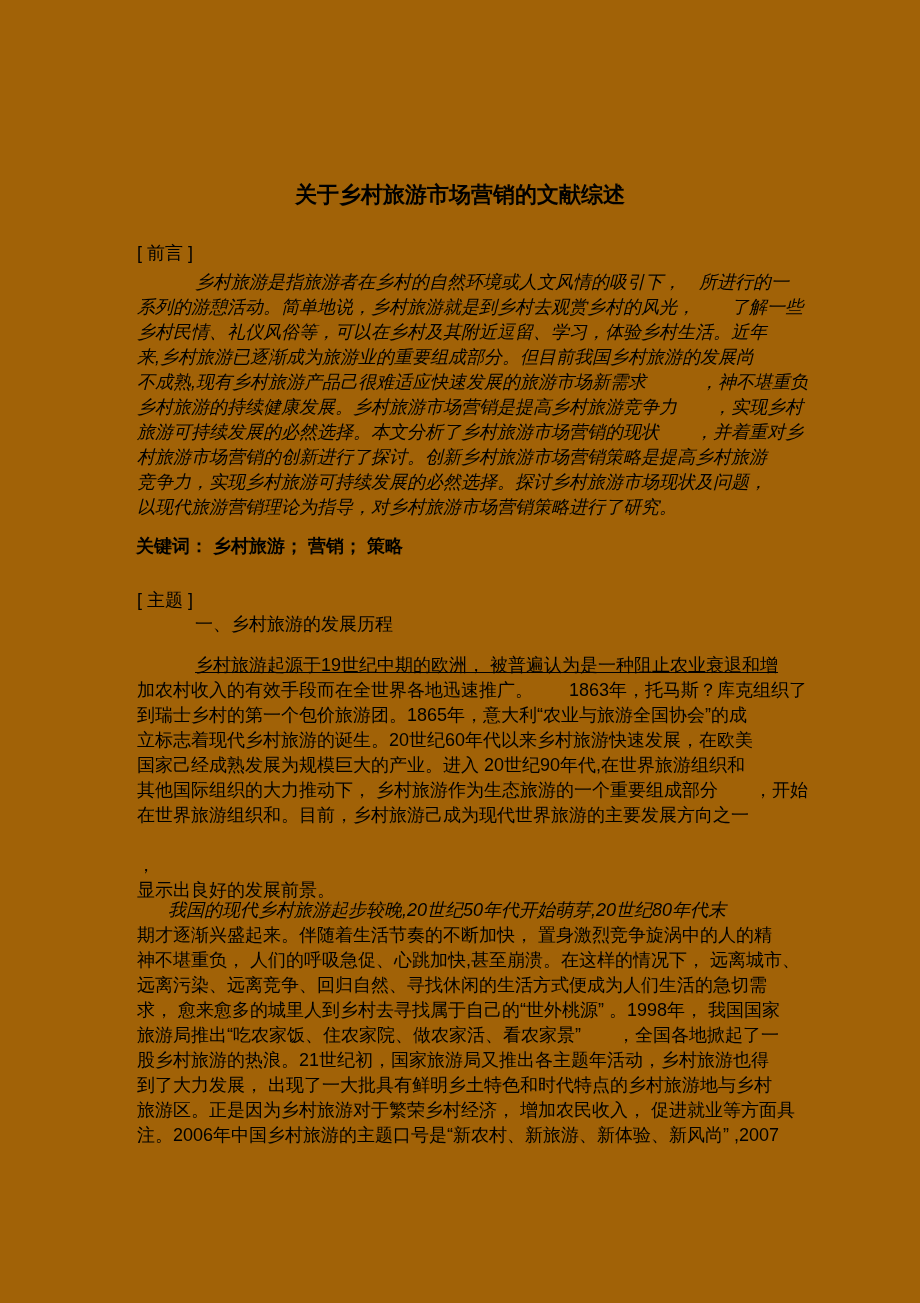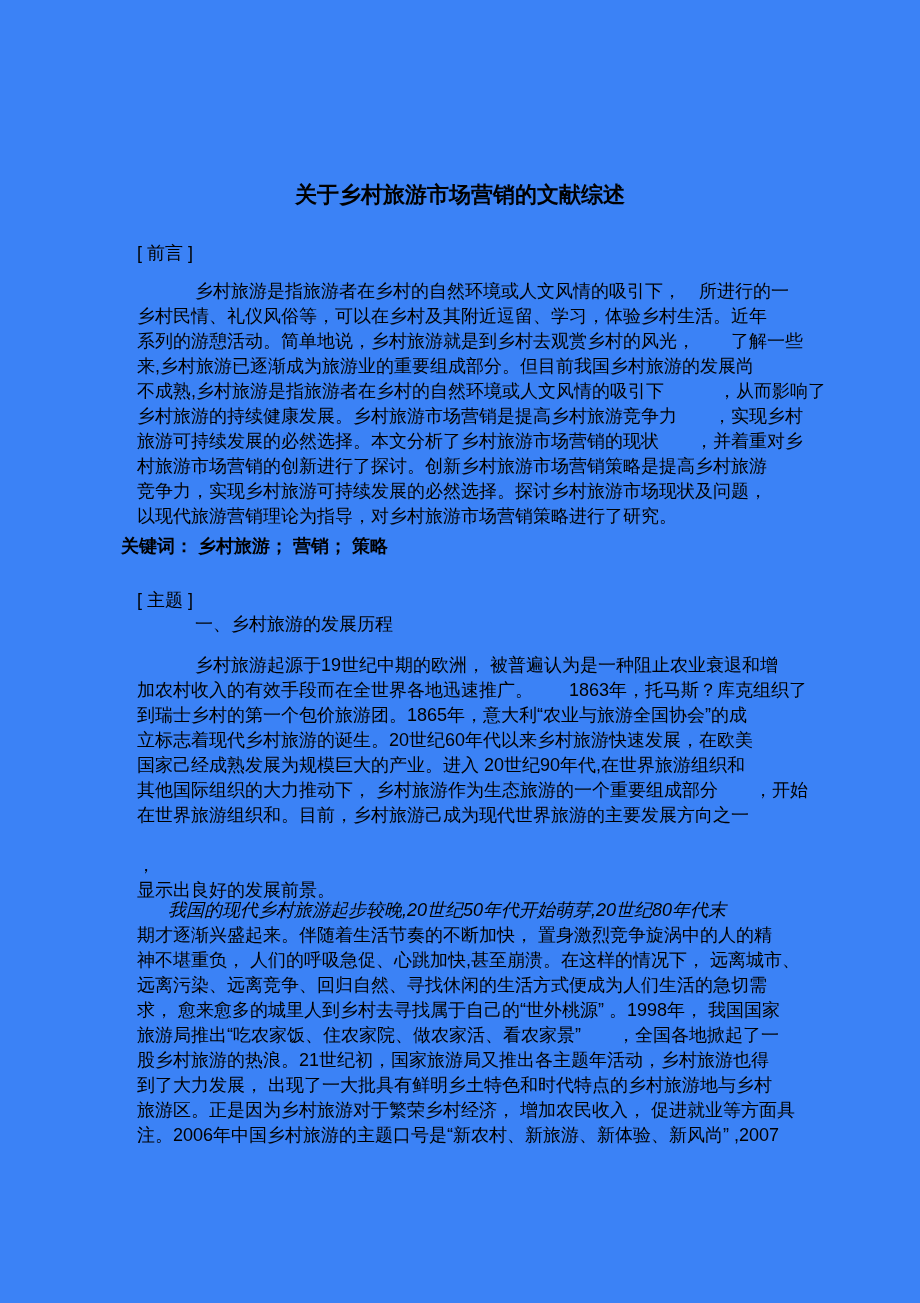--- a/index.html
+++ b/index.html
@@ -4,21 +4,21 @@
 <style>
   html, body {
     margin: 0;
     padding: 0;
     background: #ffffff;
   }
   .page {
     position: relative;
     width: 920px;
     height: 1303px;
-    background: #3b82f6;
+    background: #a16207;
     overflow: hidden;
     font-family: "Liberation Sans", "DejaVu Sans", sans-serif;
     color: #000000;
     font-size: 18px;
     line-height: 25px;
   }
   .doc-title {
     position: absolute;
     top: 180px;
     left: 0;
@@ -33,61 +33,61 @@
   .bracket-label {
     position: absolute;
     left: 137px;
     white-space: pre;
   }
   .preface-label { top: 241px; }
   .topic-label   { top: 588px; }
   .keywords-line {
     position: absolute;
     top: 534px;
-    left: 121px;
+    left: 136px;
     font-weight: bold;
     white-space: pre;
   }
   .section-heading {
     position: absolute;
     top: 612px;
     left: 195px;
     white-space: pre;
   }
   .para {
     position: absolute;
     left: 137px;
     width: 700px;
   }
-  #para-preface { top: 279px; }
+  #para-preface { top: 270px; font-style: italic; }
   #para-history-1 { top: 653px; }
   #para-history-2 { top: 898px; }
   .line {
     white-space: pre;
     min-height: 25px;
   }
   #para-preface .line:first-child { text-indent: 58px; }
-  #para-history-1 .line:first-child { text-indent: 58px; }
+  #para-history-1 .line:first-child { text-indent: 58px; text-decoration: underline; }
   #para-history-2 .line:first-child { text-indent: 31px; font-style: italic; }
 </style>
 </head>
 <body>
 
 <div class="page">
 
   <h1 class="doc-title">关于乡村旅游市场营销的文献综述</h1>
 
   <div class="bracket-label preface-label">[ 前言 ]</div>
 
   <div class="para" id="para-preface">
       <div class="line">乡村旅游是指旅游者在乡村的自然环境或人文风情的吸引下，　所进行的一</div>
+      <div class="line">系列的游憩活动。简单地说，乡村旅游就是到乡村去观赏乡村的风光，　　了解一些</div>
       <div class="line">乡村民情、礼仪风俗等，可以在乡村及其附近逗留、学习，体验乡村生活。近年</div>
-      <div class="line">系列的游憩活动。简单地说，乡村旅游就是到乡村去观赏乡村的风光，　　了解一些</div>
       <div class="line">来,乡村旅游已逐渐成为旅游业的重要组成部分。但目前我国乡村旅游的发展尚</div>
-      <div class="line">不成熟,乡村旅游是指旅游者在乡村的自然环境或人文风情的吸引下　　　，从而影响了</div>
+      <div class="line">不成熟,现有乡村旅游产品己很难适应快速发展的旅游市场新需求　　　，神不堪重负</div>
       <div class="line">乡村旅游的持续健康发展。乡村旅游市场营销是提高乡村旅游竞争力　　，实现乡村</div>
       <div class="line">旅游可持续发展的必然选择。本文分析了乡村旅游市场营销的现状　　，并着重对乡</div>
       <div class="line">村旅游市场营销的创新进行了探讨。创新乡村旅游市场营销策略是提高乡村旅游</div>
       <div class="line">竞争力，实现乡村旅游可持续发展的必然选择。探讨乡村旅游市场现状及问题，</div>
       <div class="line">以现代旅游营销理论为指导，对乡村旅游市场营销策略进行了研究。</div>
     </div>
 
   <div class="keywords-line">关键词： 乡村旅游； 营销； 策略</div>
 
   <div class="bracket-label topic-label">[ 主题 ]</div>

